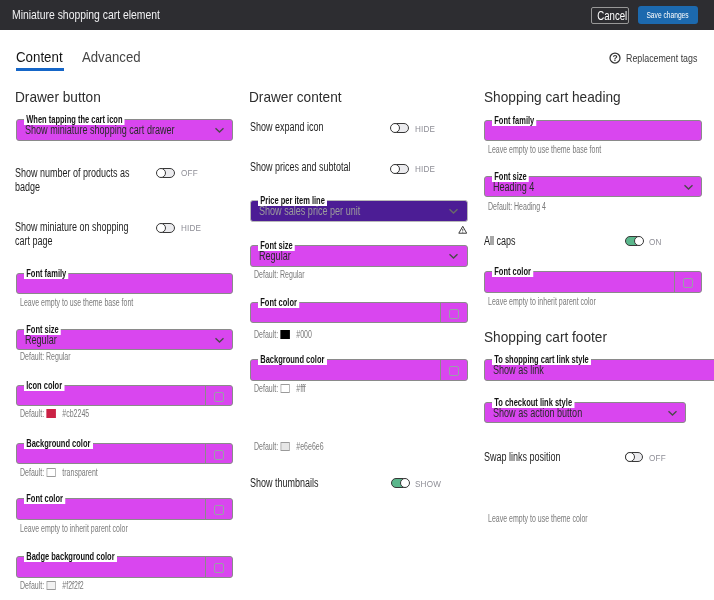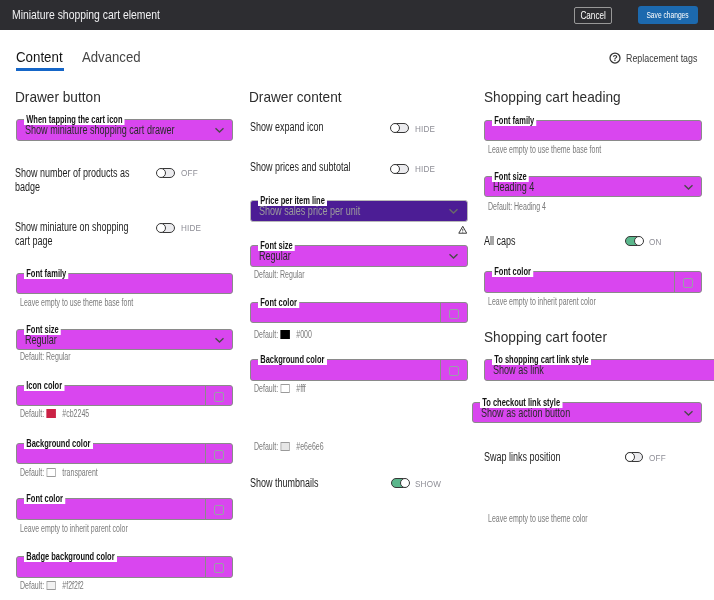--- a/index.html
+++ b/index.html
@@ -2,21 +2,21 @@
 <html><head>
 <meta charset="utf-8">
 <style>
 * { margin:0; padding:0; box-sizing:border-box; }
 html,body { width:714px; height:600px; background:#fff; font-family:"Liberation Sans", sans-serif; position:relative; overflow:hidden; }
 #page { position:absolute; left:0; top:0; width:714px; height:600px; }
 
 
 #hdr { position:absolute; left:0; top:0; width:714px; height:30px; background:#2d2d31; }
 #hdr .ttl { position:absolute; left:12px; top:0; line-height:30px; font-size:13px; color:#f1f1f3; white-space:nowrap; transform:scaleX(0.80); transform-origin:left center; }
-.btn-cancel { position:absolute; left:574px; top:6.5px; width:38px; height:17px; border:1px solid #989898; border-radius:2px; color:#fff; font-size:11px; text-align:center; line-height:15px; }
+.btn-cancel { position:absolute; left:591px; top:6.5px; width:38px; height:17px; border:1px solid #989898; border-radius:2px; color:#fff; font-size:13px; text-align:center; line-height:15px; }
 .btn-save { position:absolute; left:637.5px; top:5.5px; width:60.5px; height:18.5px; background:#1c69ae; border-radius:3px; color:#fff; font-size:9px; text-align:center; line-height:18.5px; }
 .btn-cancel span, .btn-save span { display:inline-block; transform:scaleX(0.74); white-space:nowrap; }
 
 
 .tab1 { position:absolute; left:16px; top:49px; font-size:14px; color:#141414; transform:scaleX(0.95); transform-origin:left top; }
 .tab2 { position:absolute; left:82px; top:49px; font-size:14px; color:#454545; transform:scaleX(0.94); transform-origin:left top; }
 .tabline { position:absolute; left:16px; top:68.2px; width:48px; height:3px; background:#1566c8; }
 .reptags { position:absolute; left:626px; top:51.5px; font-size:11.5px; color:#3a3a3a; white-space:nowrap; transform:scaleX(0.77); transform-origin:left top; }
 .qicon { position:absolute; left:609px; top:52px; }
 
@@ -221,21 +221,21 @@
   <div class="h1" style="left:484px;top:328.3px;">Shopping cart footer</div>
 
   <div class="fld" style="left:484px;top:359px;width:254px;">
     <span class="lbl">To shopping cart link style</span>
     <span class="val">Show as link</span>
     <svg class="chev" width="11" height="7" viewBox="0 0 11 7">
         <path d="M1.5 1.2 L5.5 5 L9.5 1.2" fill="none" stroke="#4a4a4a" stroke-width="1.4"></path>
       </svg>
   </div>
 
-  <div class="fld" style="left:472px;top:401.5px;width:230px;">
+  <div class="fld" style="left:484px;top:401.5px;width:202px;">
     <span class="lbl">To checkout link style</span>
     <span class="val">Show as action button</span>
     <svg class="chev" width="11" height="7" viewBox="0 0 11 7">
         <path d="M1.5 1.2 L5.5 5 L9.5 1.2" fill="none" stroke="#4a4a4a" stroke-width="1.4"></path>
       </svg>
   </div>
 
   <div class="row" style="left:483.5px;top:451.2px;">Swap links position</div>
   <div class="tg" style="left:625.4px;top:452.4px;">
       <span class="knob"></span>

